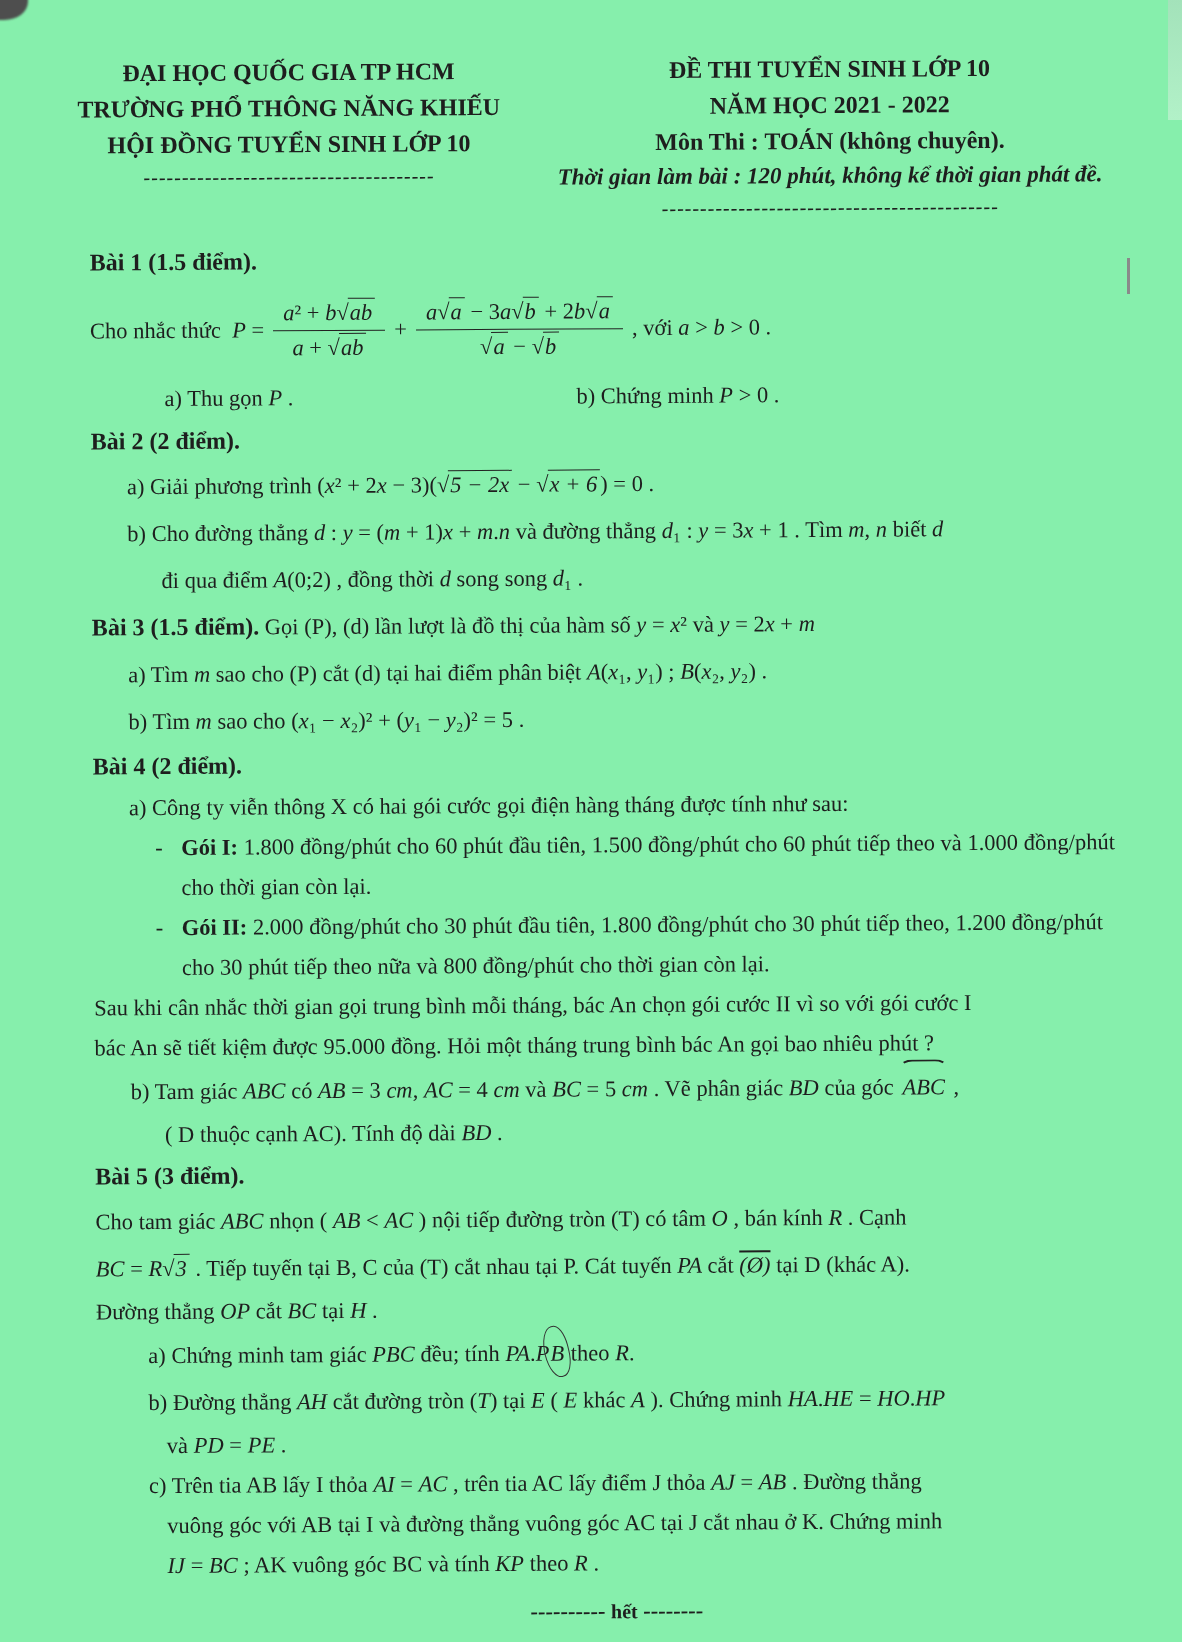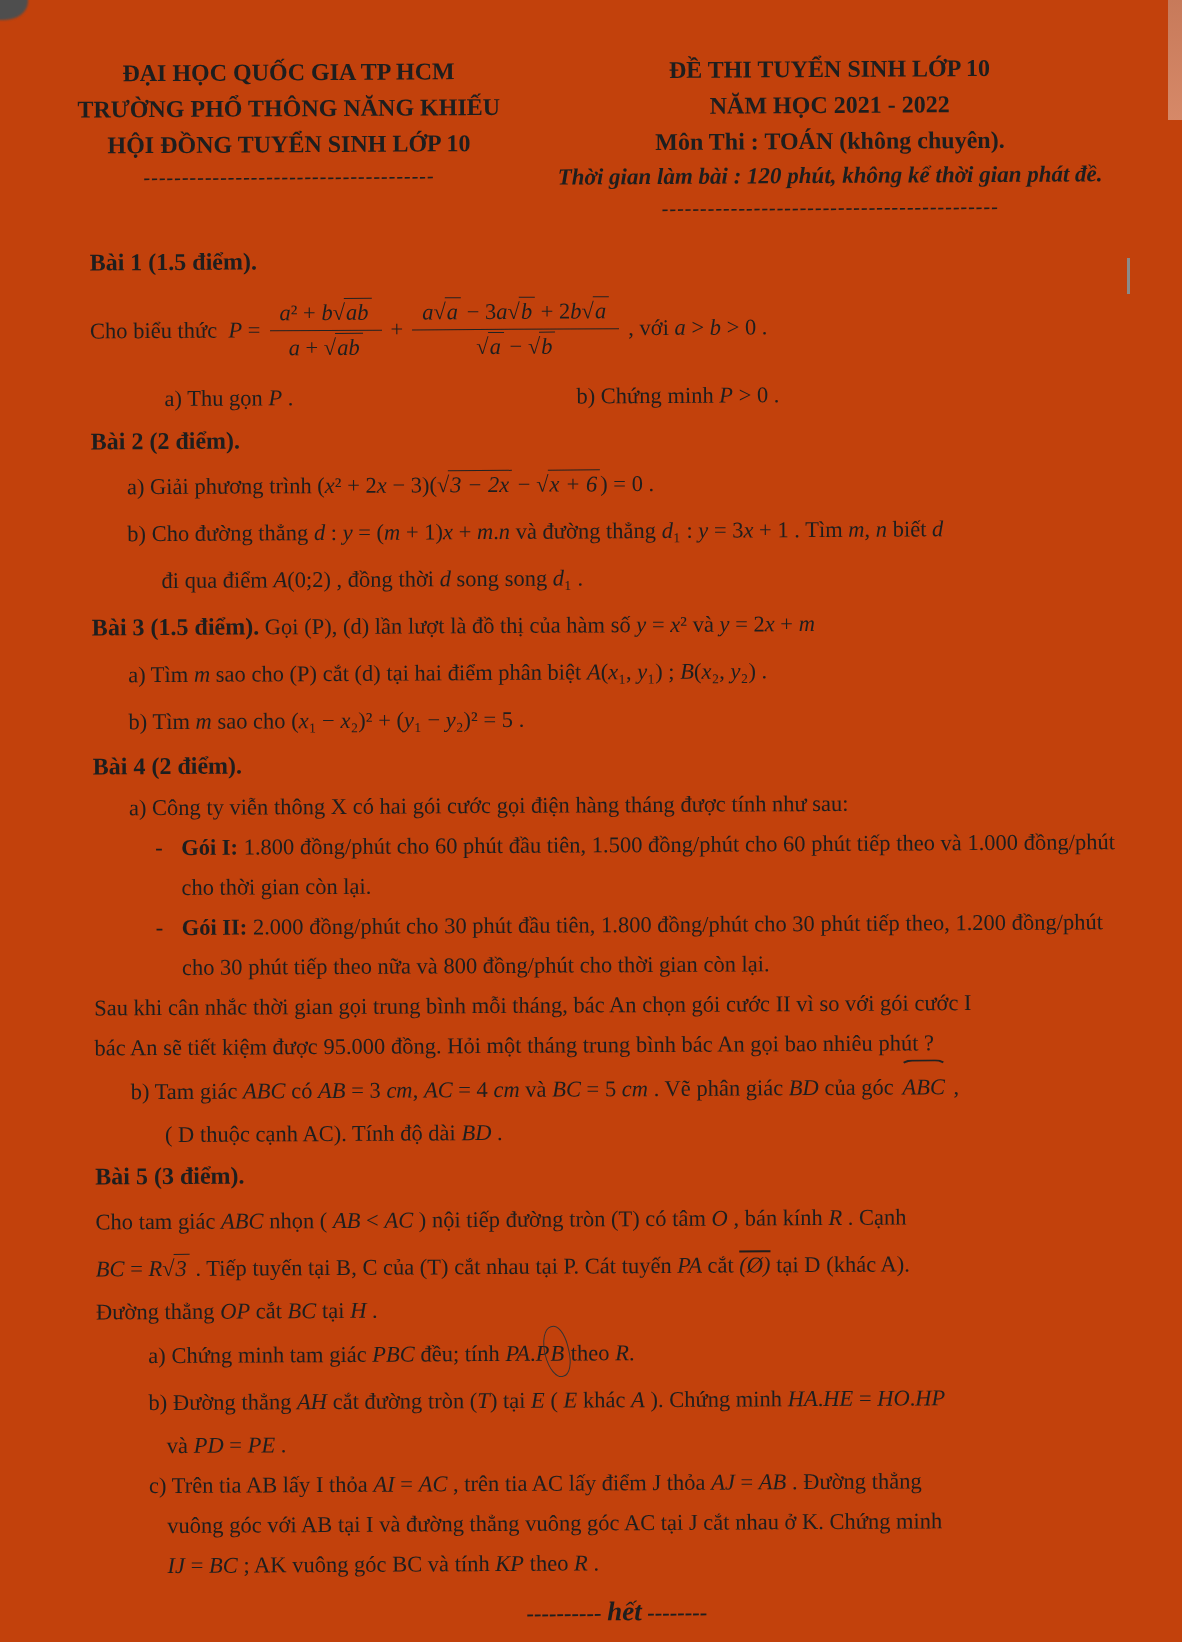--- a/index.html
+++ b/index.html
@@ -1,18 +1,18 @@
 <!DOCTYPE html>
 <html><head>
 <meta charset="utf-8">
 <style>
   html,body{margin:0;padding:0;background:#ffffff;}
   .page{
     position:relative; width:1182px; height:1642px; overflow:hidden;
-    background:#c2410c; color:#1e1e1e;
+    background:#86efac; color:#1e1e1e;
     font-family:"Liberation Serif","DejaVu Serif",serif;
     font-size:22.5px;
   }
   .sheet{ position:absolute; inset:0; padding:52px 50px 0 50px;
     transform:rotate(-0.35deg); transform-origin:55% 0; }
   
   .hdr{ display:flex; width:100%; }
   .h-left{ width:44%; text-align:center; font-weight:bold; font-size:24px; line-height:36px; }
   .h-right{ width:56%; text-align:center; font-weight:bold; font-size:24px; line-height:36px; }
   .h-time{ font-style:italic; font-size:23px; line-height:34px; white-space:nowrap; }
@@ -46,21 +46,21 @@
     border:1.6px solid #333; border-radius:55% 45% 50% 50%; transform:rotate(-14deg); }
   
   .cols{ display:flex; line-height:42px; }
   .ca{ margin-left:74px; width:412px; }
   
   .goi{ padding-left:62px; display:flex; line-height:40px; }
   .goi .dash{ width:26px; }
   .gtxt{ flex:1; }
   
   .endline{ text-align:center; line-height:44px; margin-top:6px; font-weight:bold; }
-  .endline .word{ font-style:italic; font-size:27px; }
+  .endline .word{ font-size:20px; }
   
   .corner-blob{ position:absolute; left:-6px; top:-6px; width:34px; height:26px;
     background:#4e4e4e; border-radius:0 0 70% 0; filter:blur(1px); }
   .edge-tick{ position:absolute; right:52px; top:258px; width:3px; height:36px; background:#8a8a8a; }
   .smudge{ position:absolute; right:0; top:0; width:14px; height:120px; background:linear-gradient(#cfcfcf,#f4f4f2); opacity:.4; }
 </style>
 </head>
 <body>
 
 <div class="page">
@@ -83,40 +83,40 @@
         <div>Môn Thi : TOÁN (không chuyên).</div>
         <div class="h-time">Thời gian làm bài : 120 phút, không kể thời gian phát đề.</div>
         <div class="h-div">--------------------------------------------</div>
       </div>
     </div>
 
     <div class="content">
 
       <div class="bai">Bài 1 (1.5 điểm).</div>
       <div class="fline nw">
-        <span>Cho biểu thức</span>&nbsp;&nbsp;
+        <span>Cho nhắc thức</span>&nbsp;&nbsp;
         <span><i>P</i> =</span>
         <span class="frac">
           <span class="fr-n"><i>a</i>² + <i>b</i><span class="sq"><span class="rs">√</span><span class="rad">ab</span></span></span>
           <span class="fr-d"><i>a</i> + <span class="sq"><span class="rs">√</span><span class="rad">ab</span></span></span>
         </span>
         <span>+</span>
         <span class="frac">
           <span class="fr-n"><i>a</i><span class="sq"><span class="rs">√</span><span class="rad">a</span></span> − 3<i>a</i><span class="sq"><span class="rs">√</span><span class="rad">b</span></span> + 2<i>b</i><span class="sq"><span class="rs">√</span><span class="rad">a</span></span></span>
           <span class="fr-d"><span class="sq"><span class="rs">√</span><span class="rad">a</span></span> − <span class="sq"><span class="rs">√</span><span class="rad">b</span></span></span>
         </span>
         <span>, với <i>a</i> &gt; <i>b</i> &gt; 0 .</span>
       </div>
       <div class="cols">
         <span class="ca">a) Thu gọn  <i>P</i> .</span>
         <span>b) Chứng minh   <i>P</i> &gt; 0 .</span>
       </div>
 
       <div class="bai">Bài 2 (2 điểm).</div>
-      <div class="line tall ind1 nw">a)  Giải phương trình    (<i>x</i>² + 2<i>x</i> − 3)(<span class="sq"><span class="rs">√</span><span class="rad">3 − 2x</span></span> − <span class="sq"><span class="rs">√</span><span class="rad">x + 6</span></span>) = 0 .</div>
+      <div class="line tall ind1 nw">a)  Giải phương trình    (<i>x</i>² + 2<i>x</i> − 3)(<span class="sq"><span class="rs">√</span><span class="rad">5 − 2x</span></span> − <span class="sq"><span class="rs">√</span><span class="rad">x + 6</span></span>) = 0 .</div>
       <div class="line tall ind1 nw">b)  Cho đường thẳng  <i>d</i> : <i>y</i> = (<i>m</i> + 1)<i>x</i> + <i>m</i>.<i>n</i>  và đường thẳng  <i>d</i>₁ : <i>y</i> = 3<i>x</i> + 1 . Tìm  <i>m</i>, <i>n</i>  biết  <i>d</i></div>
       <div class="line tall ind2 nw">đi qua điểm  <i>A</i>(0;2) , đồng thời  <i>d</i>  song song  <i>d</i>₁ .</div>
 
       <div class="line tall nw">
         <span class="bai">Bài 3 (1.5 điểm).</span>
         <span>Gọi (P), (d) lần lượt là đồ thị của hàm số  <i>y</i> = <i>x</i>²  và  <i>y</i> = 2<i>x</i> + <i>m</i></span>
       </div>
       <div class="line tall ind1 nw">a)  Tìm <i>m</i> sao cho (P) cắt (d) tại hai điểm phân biệt  <i>A</i>(<i>x</i>₁, <i>y</i>₁) ; <i>B</i>(<i>x</i>₂, <i>y</i>₂) .</div>
       <div class="line tall ind1 nw">b)  Tìm <i>m</i> sao cho  (<i>x</i>₁ − <i>x</i>₂)² + (<i>y</i>₁ − <i>y</i>₂)² = 5 .</div>
 

